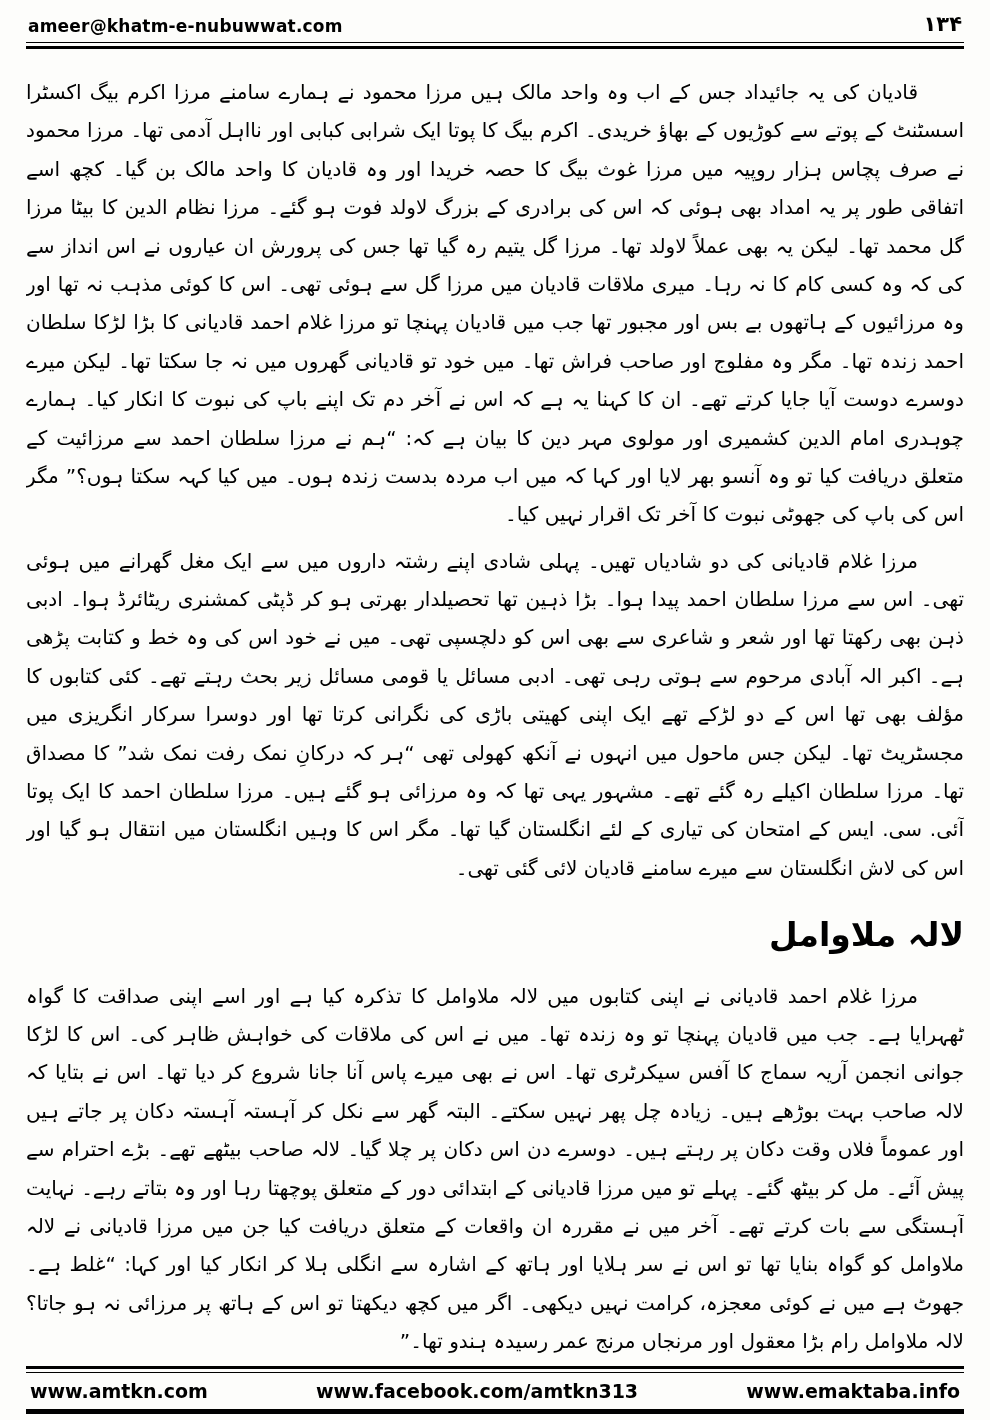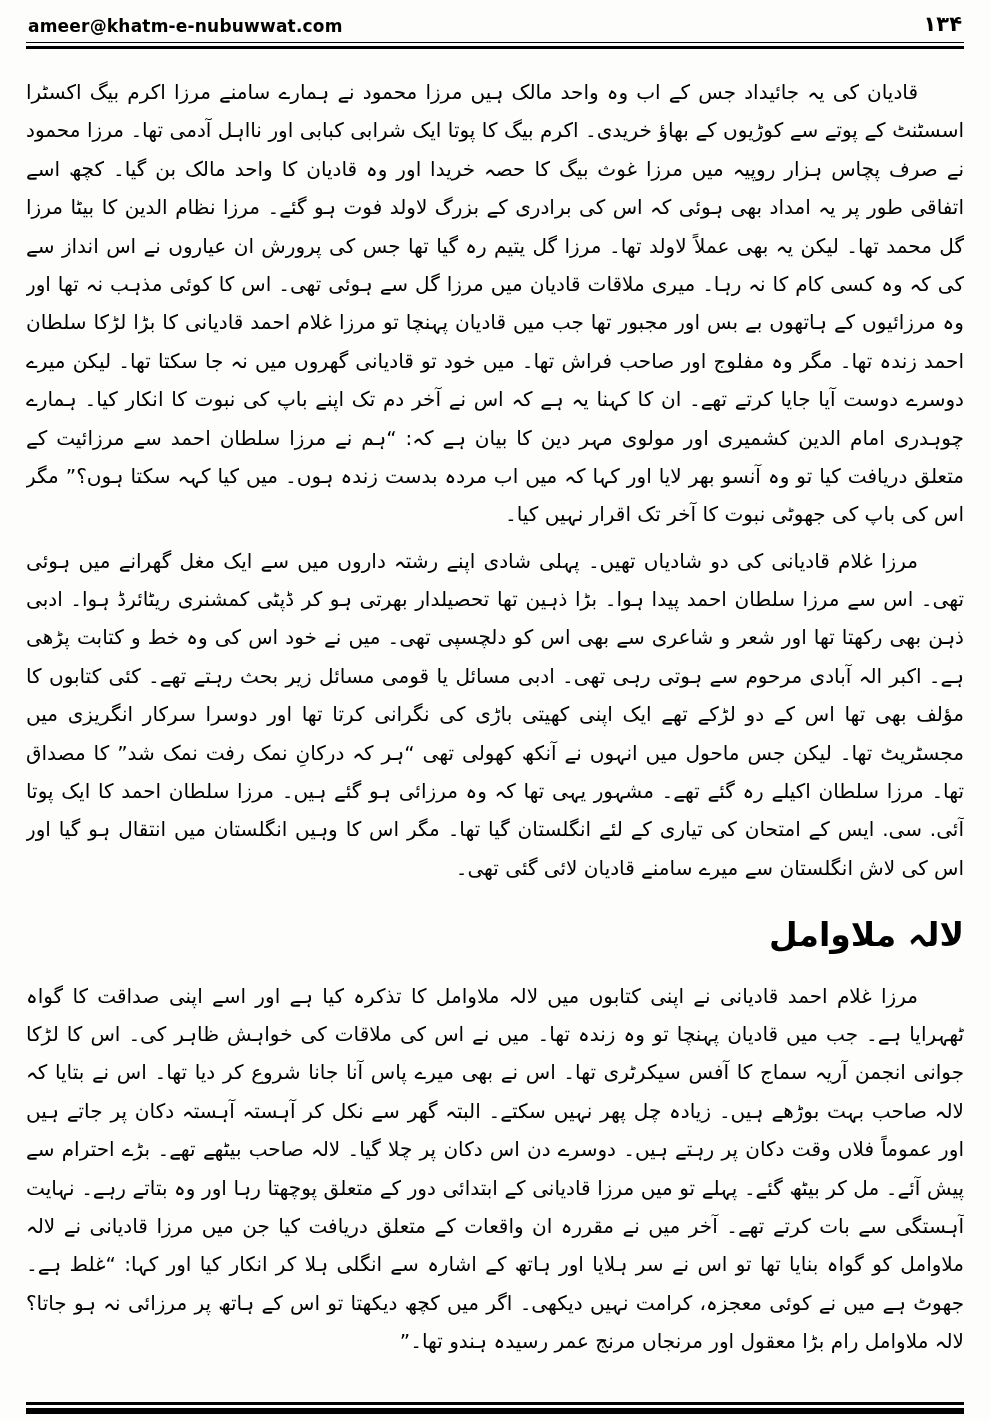--- a/index.html
+++ b/index.html
@@ -100,16 +100,21 @@
 
   <div class="content">
     <p>قادیان کی یہ جائیداد جس کے اب وہ واحد مالک ہیں مرزا محمود نے ہمارے سامنے مرزا اکرم بیگ اکسٹرا اسسٹنٹ کے پوتے سے کوڑیوں کے بھاؤ خریدی۔ اکرم بیگ کا پوتا ایک شرابی کبابی اور نااہل آدمی تھا۔ مرزا محمود نے صرف پچاس ہزار روپیہ میں مرزا غوث بیگ کا حصہ خریدا اور وہ قادیان کا واحد مالک بن گیا۔ کچھ اسے اتفاقی طور پر یہ امداد بھی ہوئی کہ اس کی برادری کے بزرگ لاولد فوت ہو گئے۔ مرزا نظام الدین کا بیٹا مرزا گل محمد تھا۔ لیکن یہ بھی عملاً لاولد تھا۔ مرزا گل یتیم رہ گیا تھا جس کی پرورش ان عیاروں نے اس انداز سے کی کہ وہ کسی کام کا نہ رہا۔ میری ملاقات قادیان میں مرزا گل سے ہوئی تھی۔ اس کا کوئی مذہب نہ تھا اور وہ مرزائیوں کے ہاتھوں بے بس اور مجبور تھا جب میں قادیان پہنچا تو مرزا غلام احمد قادیانی کا بڑا لڑکا سلطان احمد زندہ تھا۔ مگر وہ مفلوج اور صاحب فراش تھا۔ میں خود تو قادیانی گھروں میں نہ جا سکتا تھا۔ لیکن میرے دوسرے دوست آیا جایا کرتے تھے۔ ان کا کہنا یہ ہے کہ اس نے آخر دم تک اپنے باپ کی نبوت کا انکار کیا۔ ہمارے چوہدری امام الدین کشمیری اور مولوی مہر دین کا بیان ہے کہ: “ہم نے مرزا سلطان احمد سے مرزائیت کے متعلق دریافت کیا تو وہ آنسو بھر لایا اور کہا کہ میں اب مردہ بدست زندہ ہوں۔ میں کیا کہہ سکتا ہوں؟” مگر اس کی باپ کی جھوٹی نبوت کا آخر تک اقرار نہیں کیا۔</p>
     <p>مرزا غلام قادیانی کی دو شادیاں تھیں۔ پہلی شادی اپنے رشتہ داروں میں سے ایک مغل گھرانے میں ہوئی تھی۔ اس سے مرزا سلطان احمد پیدا ہوا۔ بڑا ذہین تھا تحصیلدار بھرتی ہو کر ڈپٹی کمشنری ریٹائرڈ ہوا۔ ادبی ذہن بھی رکھتا تھا اور شعر و شاعری سے بھی اس کو دلچسپی تھی۔ میں نے خود اس کی وہ خط و کتابت پڑھی ہے۔ اکبر الہ آبادی مرحوم سے ہوتی رہی تھی۔ ادبی مسائل یا قومی مسائل زیر بحث رہتے تھے۔ کئی کتابوں کا مؤلف بھی تھا اس کے دو لڑکے تھے ایک اپنی کھیتی باڑی کی نگرانی کرتا تھا اور دوسرا سرکار انگریزی میں مجسٹریٹ تھا۔ لیکن جس ماحول میں انہوں نے آنکھ کھولی تھی “ہر کہ درکانِ نمک رفت نمک شد” کا مصداق تھا۔ مرزا سلطان اکیلے رہ گئے تھے۔ مشہور یہی تھا کہ وہ مرزائی ہو گئے ہیں۔ مرزا سلطان احمد کا ایک پوتا آئی. سی. ایس کے امتحان کی تیاری کے لئے انگلستان گیا تھا۔ مگر اس کا وہیں انگلستان میں انتقال ہو گیا اور اس کی لاش انگلستان سے میرے سامنے قادیان لائی گئی تھی۔</p>
     <div class="section-heading">لالہ ملاوامل</div>
     <p>مرزا غلام احمد قادیانی نے اپنی کتابوں میں لالہ ملاوامل کا تذکرہ کیا ہے اور اسے اپنی صداقت کا گواہ ٹھہرایا ہے۔ جب میں قادیان پہنچا تو وہ زندہ تھا۔ میں نے اس کی ملاقات کی خواہش ظاہر کی۔ اس کا لڑکا جوانی انجمن آریہ سماج کا آفس سیکرٹری تھا۔ اس نے بھی میرے پاس آنا جانا شروع کر دیا تھا۔ اس نے بتایا کہ لالہ صاحب بہت بوڑھے ہیں۔ زیادہ چل پھر نہیں سکتے۔ البتہ گھر سے نکل کر آہستہ آہستہ دکان پر جاتے ہیں اور عموماً فلاں وقت دکان پر رہتے ہیں۔ دوسرے دن اس دکان پر چلا گیا۔ لالہ صاحب بیٹھے تھے۔ بڑے احترام سے پیش آئے۔ مل کر بیٹھ گئے۔ پہلے تو میں مرزا قادیانی کے ابتدائی دور کے متعلق پوچھتا رہا اور وہ بتاتے رہے۔ نہایت آہستگی سے بات کرتے تھے۔ آخر میں نے مقررہ ان واقعات کے متعلق دریافت کیا جن میں مرزا قادیانی نے لالہ ملاوامل کو گواہ بنایا تھا تو اس نے سر ہلایا اور ہاتھ کے اشارہ سے انگلی ہلا کر انکار کیا اور کہا: “غلط ہے۔ جھوٹ ہے میں نے کوئی معجزہ، کرامت نہیں دیکھی۔ اگر میں کچھ دیکھتا تو اس کے ہاتھ پر مرزائی نہ ہو جاتا؟ لالہ ملاوامل رام بڑا معقول اور مرنجاں مرنج عمر رسیدہ ہندو تھا۔”</p>
   </div>
 
   <div class="rule-double-footer"></div>
 
+  <div class="footer">
+    <span>www.amtkn.com</span>
+    <span>www.facebook.com/amtkn313</span>
+    <span>www.emaktaba.info</span>
+  </div>
 
   <div class="page-bottom-bar"></div>
 
 </div>
 
 </body></html>

